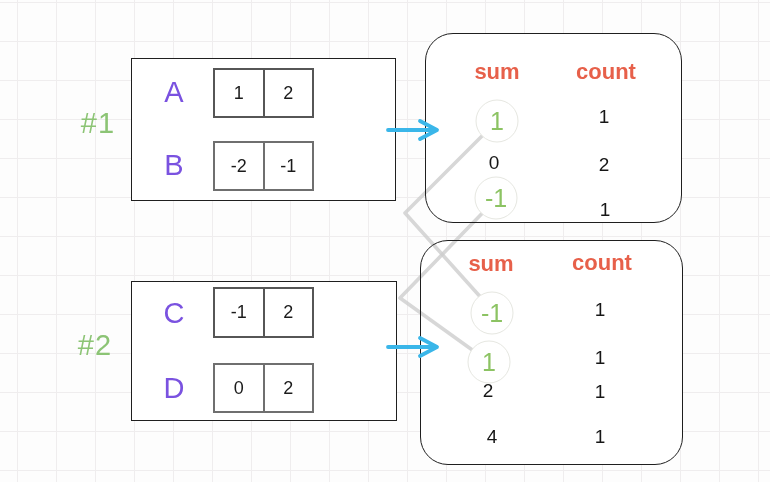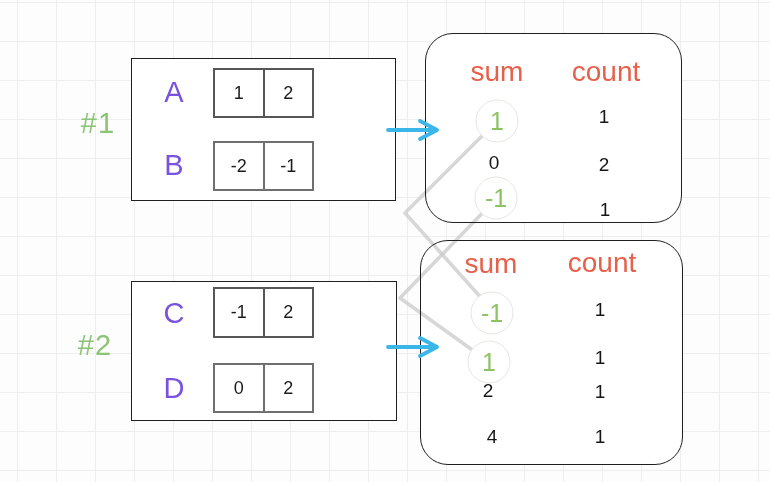--- a/index.html
+++ b/index.html
@@ -26,21 +26,21 @@
   .ctr{transform:translate(-50%,-50%);white-space:nowrap;}
   .ex-label{position:absolute;font-size:29px;color:#8cc475;letter-spacing:1px;}
   .arr-name{position:absolute;font-size:29px;color:#7a52e0;}
   .cells{position:absolute;display:flex;background:#fff;box-sizing:border-box;width:101px;}
   .cells .cell{flex:1;display:flex;align-items:center;justify-content:center;
     font-size:18px;color:#1b1b1b;}
   .cells.bc-dark{border:2px solid #565656;}
   .cells.bc-dark .cell + .cell{border-left:2px solid #565656;}
   .cells.bc-mid{border:2px solid #6f6f6f;}
   .cells.bc-mid .cell + .cell{border-left:2px solid #6f6f6f;}
-  .th{position:absolute;font-size:28px;color:#e7604a;}
+  .th{position:absolute;font-size:22px;color:#e7604a;font-weight:bold;}
   .val{position:absolute;font-size:19px;color:#161616;}
   .circle-val{
     position:absolute;width:43px;height:43px;border-radius:50%;
     background:#ffffff;border:1px solid #e6e7e1;box-sizing:border-box;
     display:flex;align-items:center;justify-content:center;
     font-size:25px;color:#8cc363;z-index:6;
   }
 </style>
 </head>
 <body>

